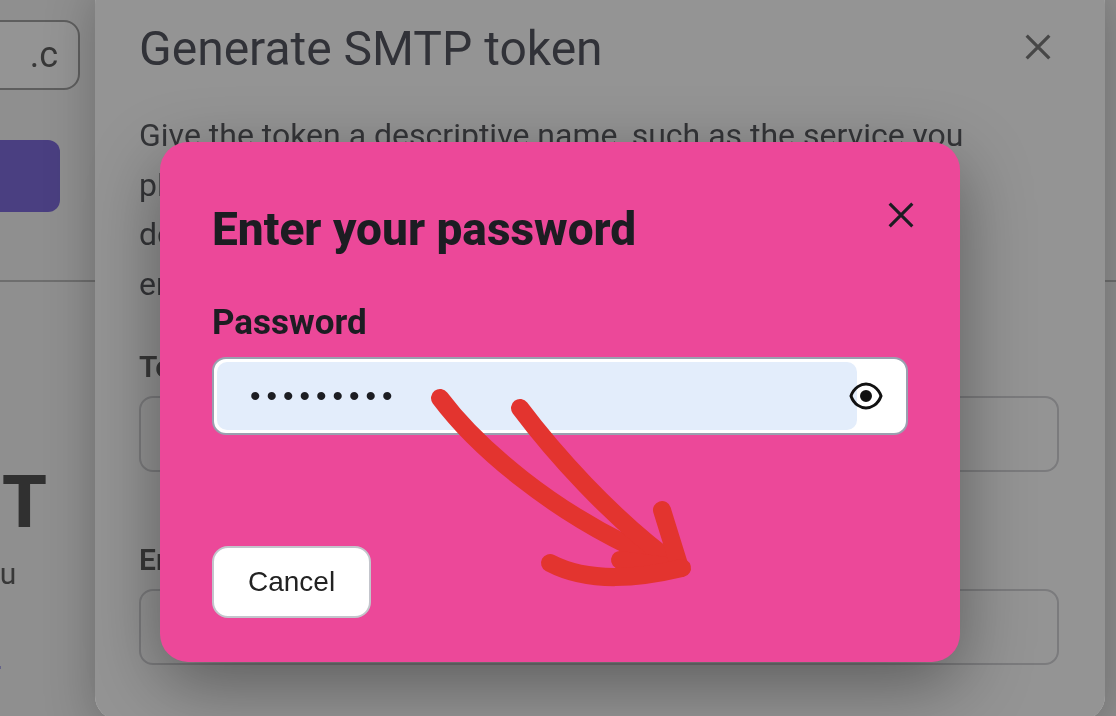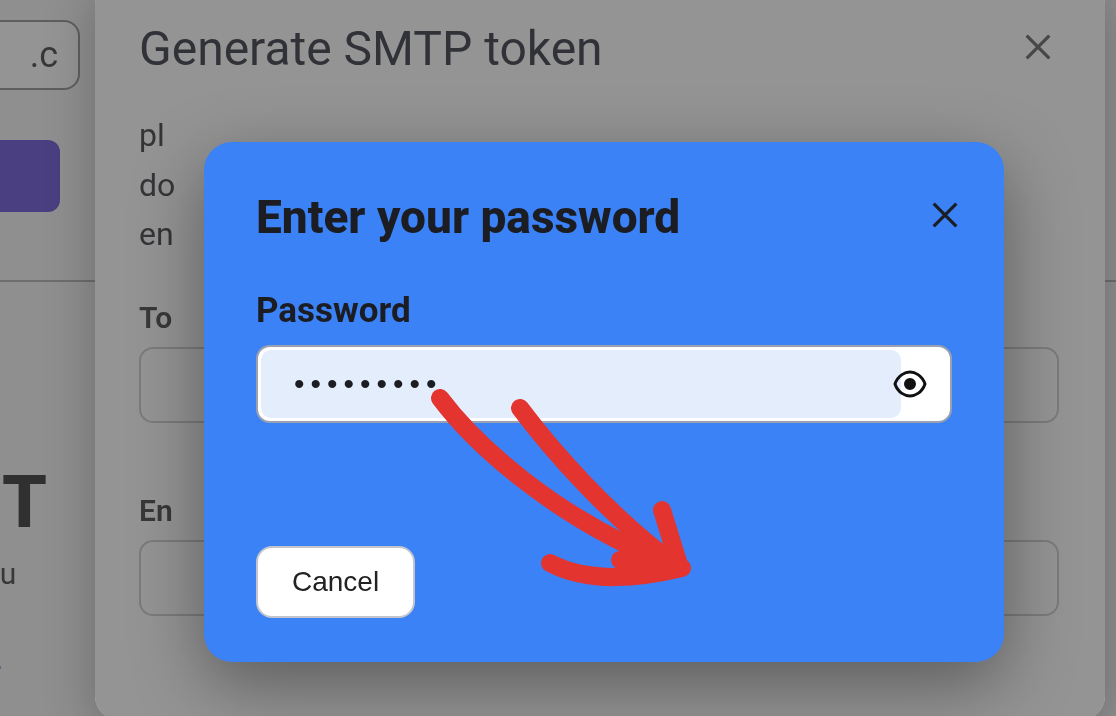--- a/index.html
+++ b/index.html
@@ -75,26 +75,25 @@
     border: 2px solid #c7c7cc;
     border-radius: 14px;
     background:#fff;
   }
 
   
   .modal2 {
     position: absolute;
     left: 160px; top: 142px;
     width: 800px; height: 520px;
-    background: #3b82f6;
+    background: #ec4899;
     border-radius: 28px;
     box-shadow: 0 22px 70px rgba(0,0,0,0.38);
-    padding: 48px 52px 48px 52px;
+    padding: 60px 52px 48px 52px;
     z-index: 50;
-    margin-left: 44px;
   }
   .m2-title { font-size: 46px; font-weight: 800; color: #1c1d22; }
   .m2-close { position:absolute; right: 42px; top: 56px; cursor:pointer; }
   .m2-close svg { width: 34px; height:34px; stroke:#1c1d22; stroke-width:2.2; }
   .m2-label { margin-top: 46px; font-size: 35px; font-weight:700; color:#1c1d22; }
   .pw-wrap {
     position: relative;
     margin-top: 14px;
     width: 100%; height: 78px;
     border: 2px solid #9aa0b0;
@@ -166,20 +165,21 @@
 
 <div class="modal1">
   <div class="modal1-content">
     <div class="m1-title">Generate SMTP token</div>
     <div class="m1-close">
       <svg viewBox="0 0 24 24">
           <path d="M4 4 L20 20 M20 4 L4 20" fill="none"></path>
         </svg>
     </div>
     <div class="m1-desc">
+      <div>Give the token a descriptive name, such as the service you</div>
       <div>pl</div>
       <div>do</div>
       <div>en</div>
     </div>
     <div class="m1-label">To</div>
     <div class="m1-input"></div>
     <div class="m1-label" style="margin-top:70px">En</div>
     <div class="m1-input"></div>
   </div>
   <div class="scrim2"></div>

